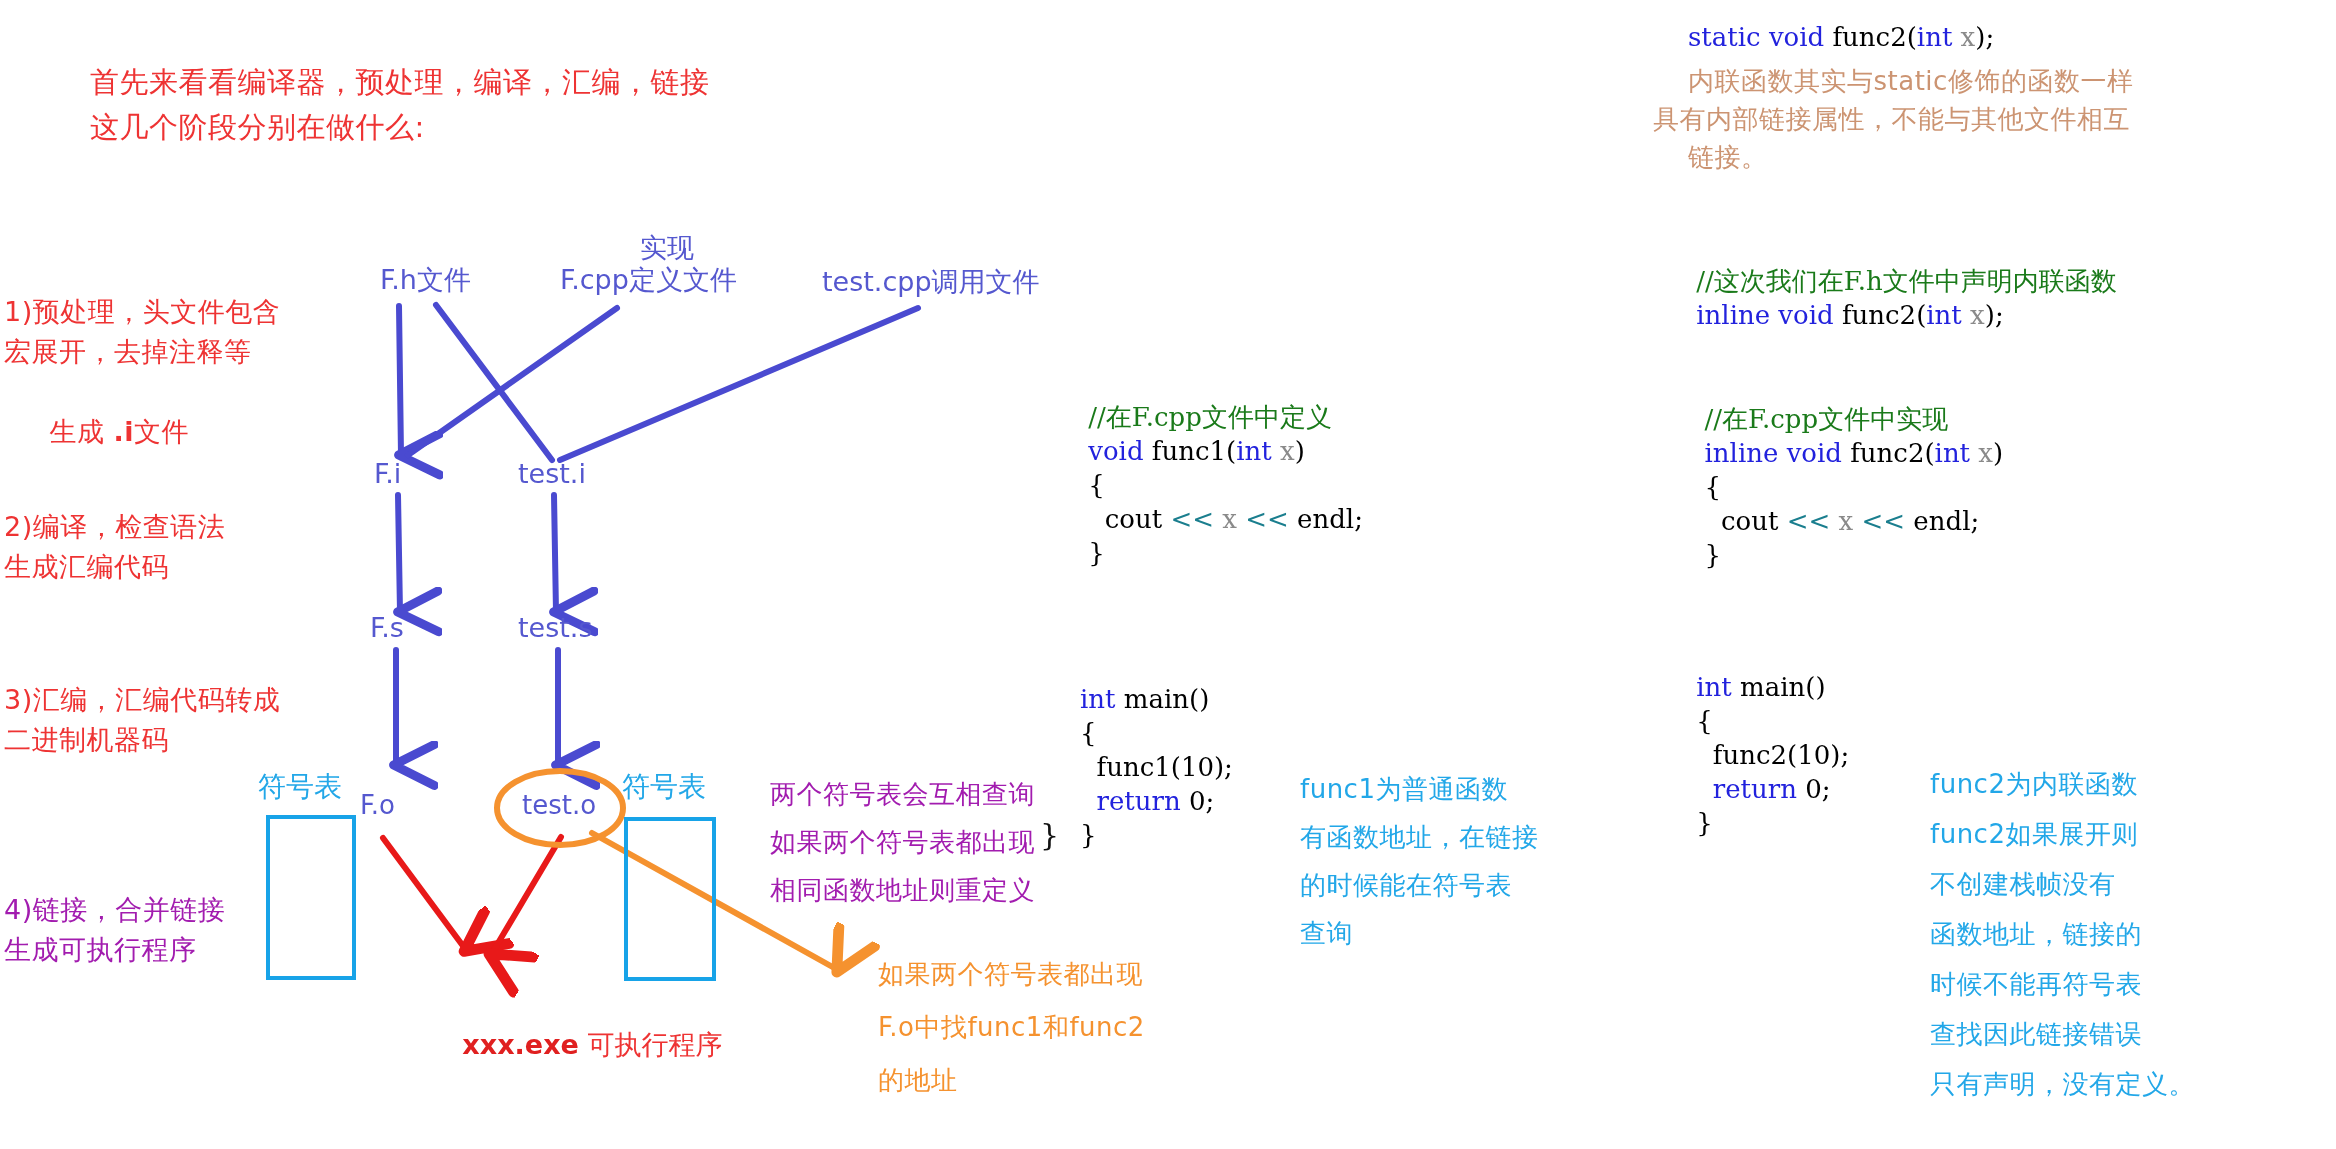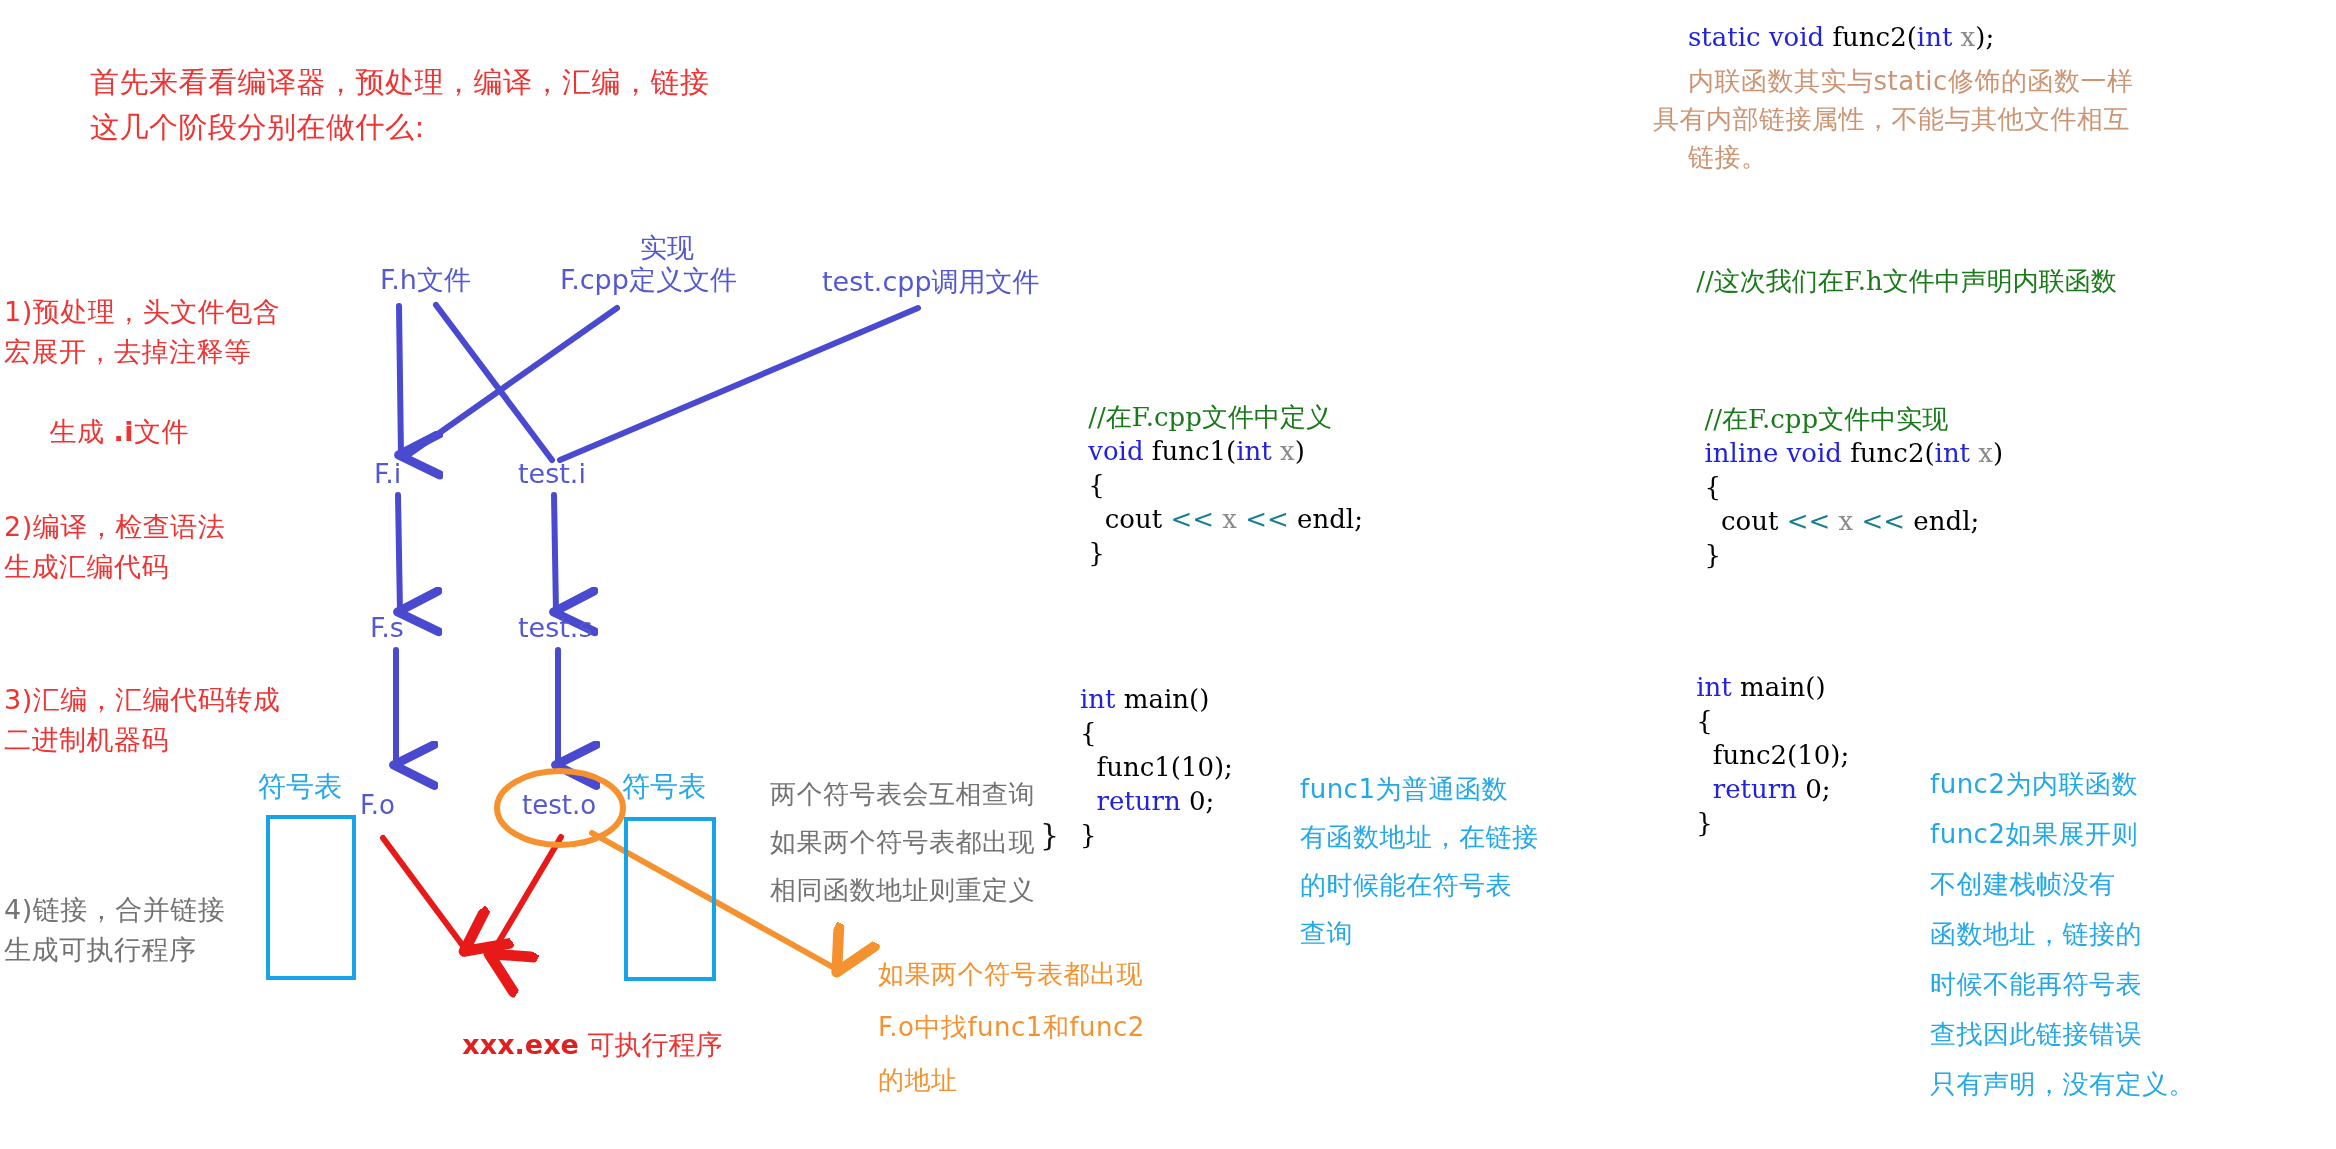--- a/index.html
+++ b/index.html
@@ -7,21 +7,21 @@
   body{
     font-family:"Liberation Sans","DejaVu Sans",sans-serif;
     width:2336px;height:1149px;position:relative;overflow:hidden;
   }
   .stage{position:absolute;left:0;top:0;width:2336px;height:1149px;}
   .abs{position:absolute;white-space:pre;}
 
   
   .c-red     {color:#ee3333;}
   .c-redbold {color:#e02020;font-weight:bold;}
-  .c-purple  {color:#737373;}
+  .c-purple  {color:#a21caf;}
   .c-cyan    {color:#22a7e8;}
   .c-orange  {color:#f5922f;}
   .c-tan     {color:#cc9472;}
   .c-black   {color:#111111;}
 
   
   .hand{
     font-family:"DejaVu Sans","Liberation Sans",sans-serif;
     font-size:27px;line-height:40px;letter-spacing:.5px;
   }
@@ -164,21 +164,21 @@
   <div class="abs hand mid c-cyan" style="left:1300px;top:818px;">有函数地址，在链接</div>
   <div class="abs hand mid c-cyan" style="left:1300px;top:866px;">的时候能在符号表</div>
   <div class="abs hand mid c-cyan" style="left:1300px;top:914px;">查询</div>
 
   <div class="abs code" style="left:1688px;top:20px;"><div><span class="kw">static</span><span> </span><span class="kw">void</span><span> func2(</span><span class="kw">int</span><span> </span><span class="vr">x</span><span>);</span></div></div>
 
   <div class="abs hand mid c-tan" style="left:1688px;top:62px;">内联函数其实与static修饰的函数一样</div>
   <div class="abs hand mid c-tan" style="left:1653px;top:100px;">具有内部链接属性，不能与其他文件相互</div>
   <div class="abs hand mid c-tan" style="left:1688px;top:138px;">链接。</div>
 
-  <div class="abs code" style="left:1688px;top:264px;"><div><span class="cm"> //这次我们在F.h文件中声明内联函数</span></div></div>
+  <div class="abs code" style="left:1688px;top:264px;"><div><span class="cm"> //这次我们在F.h文件中声明内联函数</span></div><div><span> </span><span class="kw">inline</span><span> </span><span class="kw">void</span><span> func2(</span><span class="kw">int</span><span> </span><span class="vr">x</span><span>);</span></div></div>
 
   <div class="abs code" style="left:1688px;top:402px;"><div><span class="cm">  //在F.cpp文件中实现</span></div><div><span>  </span><span class="kw">inline</span><span> </span><span class="kw">void</span><span> func2(</span><span class="kw">int</span><span> </span><span class="vr">x</span><span>)</span></div><div><span>  {</span></div><div><span>    cout </span><span class="op">&lt;&lt;</span><span> </span><span class="vr">x</span><span> </span><span class="op">&lt;&lt;</span><span> endl;</span></div><div><span>  }</span></div></div>
 
   <div class="abs code" style="left:1688px;top:670px;"><div><span> </span><span class="kw">int</span><span> main()</span></div><div><span> {</span></div><div><span>   func2(10);</span></div><div><span>   </span><span class="kw">return</span><span> 0;</span></div><div><span> }</span></div></div>
 
   <div class="abs hand mid c-cyan" style="left:1930px;top:765px;">func2为内联函数</div>
   <div class="abs hand mid c-cyan" style="left:1930px;top:815px;">func2如果展开则</div>
   <div class="abs hand mid c-cyan" style="left:1930px;top:865px;">不创建栈帧没有</div>
   <div class="abs hand mid c-cyan" style="left:1930px;top:915px;">函数地址，链接的</div>
   <div class="abs hand mid c-cyan" style="left:1930px;top:965px;">时候不能再符号表</div>

